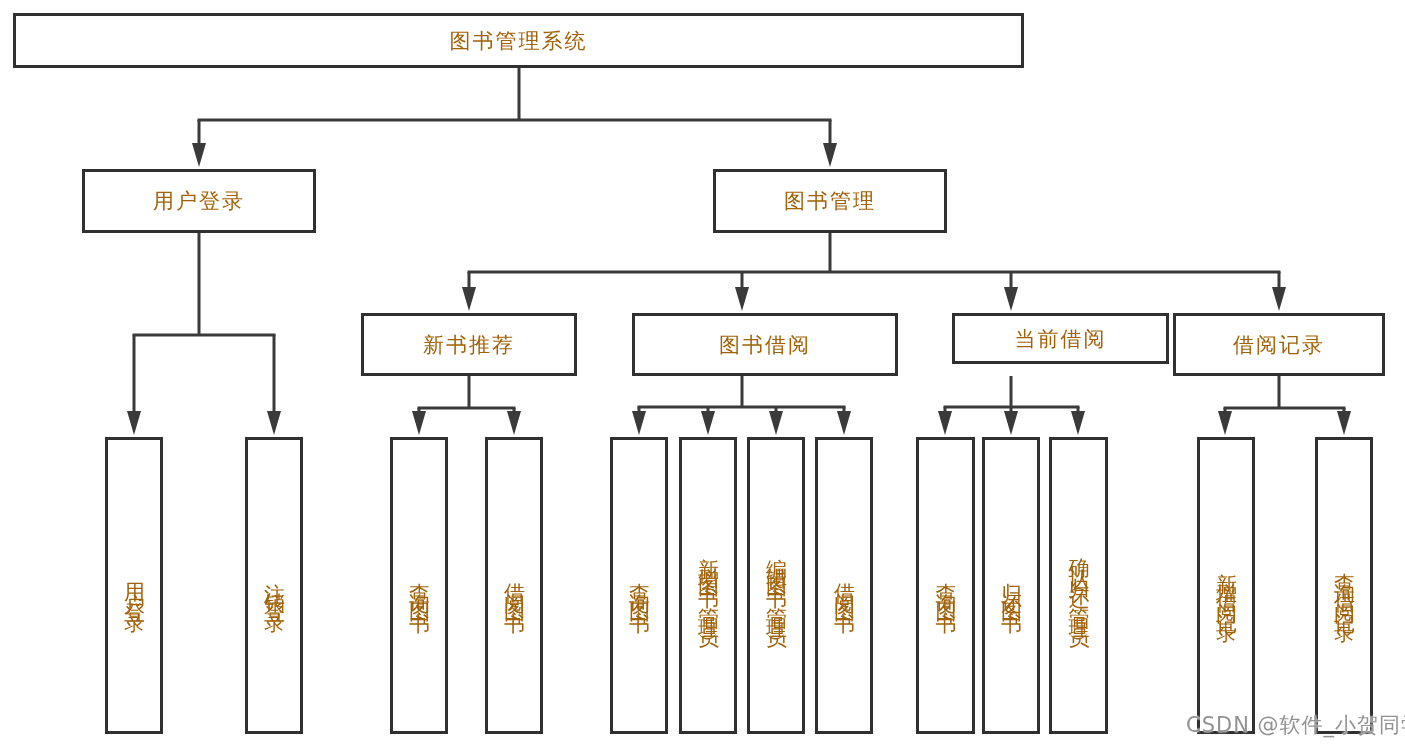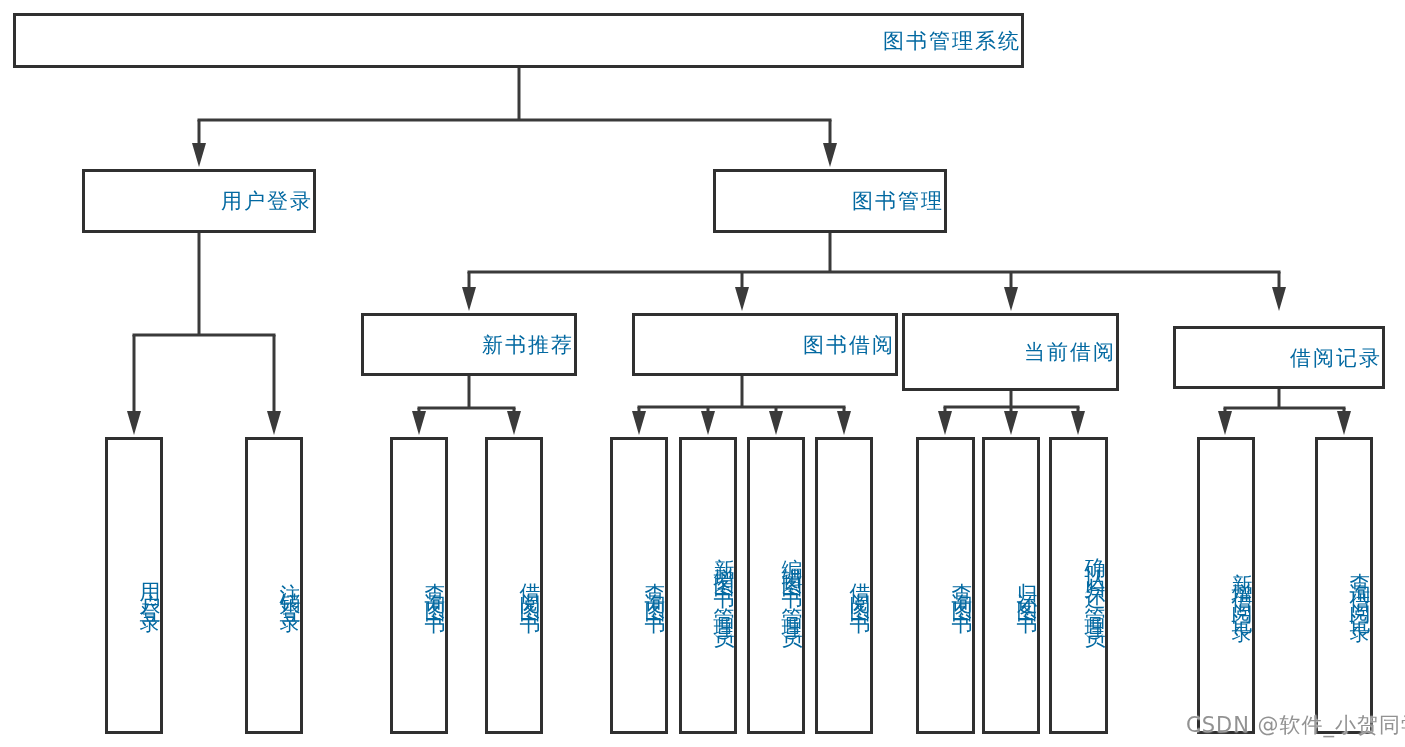--- a/index.html
+++ b/index.html
@@ -5,22 +5,22 @@
   html,body { margin:0; padding:0; background:#ffffff; }
   .stage {
     position:relative; width:1405px; height:747px; background:#ffffff;
     font-family:"DejaVu Sans", sans-serif; overflow:hidden;
   }
   .connectors { position:absolute; left:0; top:0; width:1405px; height:747px; }
   .connectors line { stroke:#3a3a3a; stroke-width:3; }
   .connectors path { fill:#3a3a3a; stroke:none; }
   .node {
     position:absolute; box-sizing:border-box; background:#ffffff;
-    border:3px solid #303030; display:flex; align-items:center; justify-content:flex-end;
-    color:#0369a1; z-index:2;
+    border:3px solid #303030; display:flex; align-items:center; justify-content:center;
+    color:#a16207; z-index:2;
   }
   .hlabel { font-size:21px; letter-spacing:2px; white-space:nowrap; }
   .vtext {
     writing-mode:vertical-rl; text-orientation:mixed;
     font-size:21px; line-height:1; letter-spacing:10px; white-space:nowrap;
   }
   .watermark {
     position:absolute; left:1186px; top:711px; z-index:5;
     font-size:21px; letter-spacing:1px; color:#929292;
     text-shadow:0 0 2px rgba(255,255,255,.95), 0 0 2px rgba(255,255,255,.95);
@@ -118,24 +118,24 @@
   <div class="node" style="left:713px;top:169px;width:234px;height:64px">
     <span class="hlabel">图书管理</span>
   </div>
 
   <div class="node" style="left:361px;top:313px;width:216px;height:63px">
     <span class="hlabel">新书推荐</span>
   </div>
   <div class="node" style="left:632px;top:313px;width:266px;height:63px">
     <span class="hlabel">图书借阅</span>
   </div>
-  <div class="node" style="left:902px;top:313px;width:217px;height:78px">
+  <div class="node" style="left:952px;top:313px;width:217px;height:51px">
     <span class="hlabel">当前借阅</span>
   </div>
-  <div class="node" style="left:1173px;top:326px;width:212px;height:63px">
+  <div class="node" style="left:1173px;top:313px;width:212px;height:63px">
     <span class="hlabel">借阅记录</span>
   </div>
 
   <div class="node" style="left:105px;top:437px;width:58px;height:297px">
     <span class="vtext">用户登录</span>
   </div>
   <div class="node" style="left:245px;top:437px;width:58px;height:297px">
     <span class="vtext">注销登录</span>
   </div>
 

